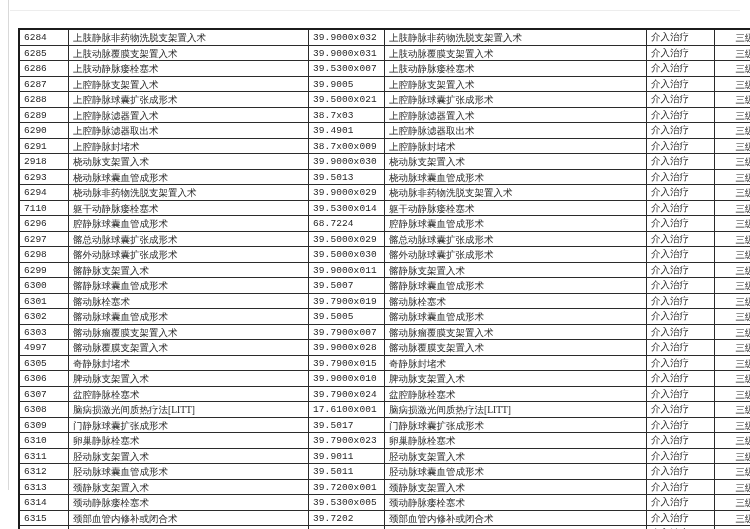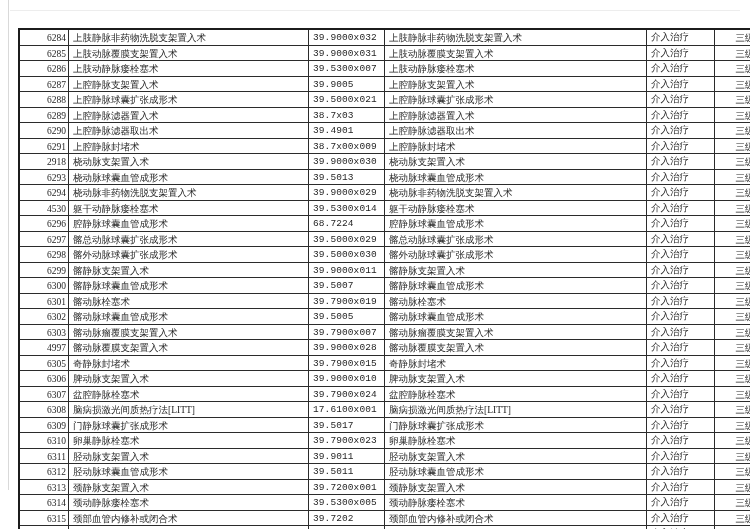--- a/index.html
+++ b/index.html
@@ -48,25 +48,25 @@
     height: 13.5px;
     padding: 0 2px 1px 4px;
     vertical-align: bottom;
     font-size: 9.5px;
     line-height: 10.5px;
     white-space: nowrap;
     overflow: hidden;
   }
   td.col-id {
     width: 42px;
-    text-align: right;
+    text-align: left;
     font-size: 9px;
     padding-left: 0;
     padding-right: 0;
-    font-family: Liberation Serif, serif;
+    font-family: Liberation Mono, monospace;
   }
   td.col-name1 { width: 233px; }
   td.col-code {
     width: 69px;
     font-family: Liberation Mono, monospace;
     font-size: 10px;
     letter-spacing: 0.1px;
   }
   td.col-name2 { width: 255px; }
   td.col-cat {
@@ -185,21 +185,21 @@
   <tr>
     <td class="col-id">6294</td>
     <td class="col-name1">桡动脉非药物洗脱支架置入术</td>
     <td class="col-code">39.9000x029</td>
     <td class="col-name2">桡动脉非药物洗脱支架置入术</td>
     <td class="col-cat">介入治疗</td>
     <td class="col-level">三级</td>
   </tr>
 
   <tr>
-    <td class="col-id">4530</td>
+    <td class="col-id">7110</td>
     <td class="col-name1">躯干动静脉瘘栓塞术</td>
     <td class="col-code">39.5300x014</td>
     <td class="col-name2">躯干动静脉瘘栓塞术</td>
     <td class="col-cat">介入治疗</td>
     <td class="col-level">三级</td>
   </tr>
 
   <tr>
     <td class="col-id">6296</td>
     <td class="col-name1">腔静脉球囊血管成形术</td>

